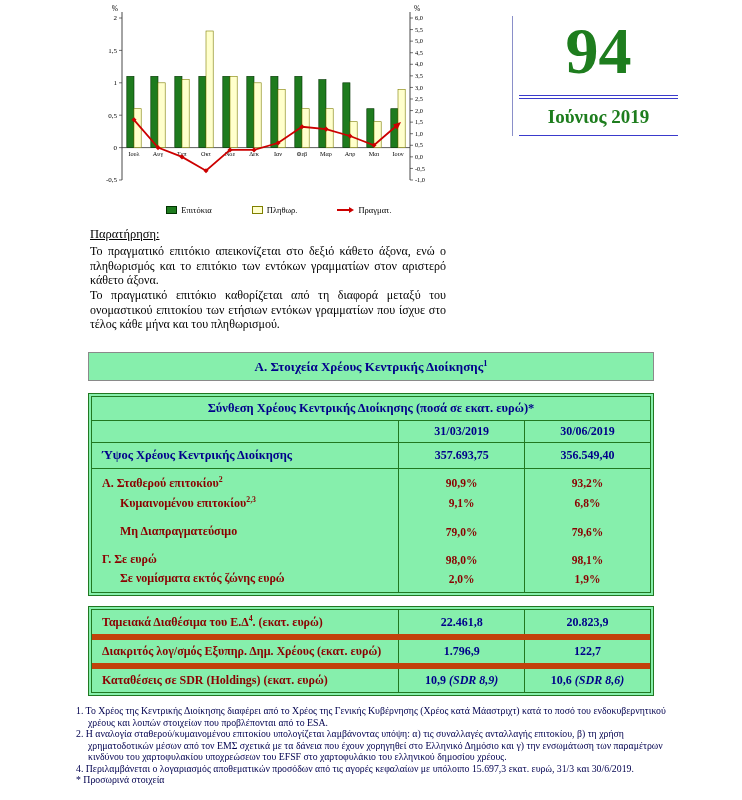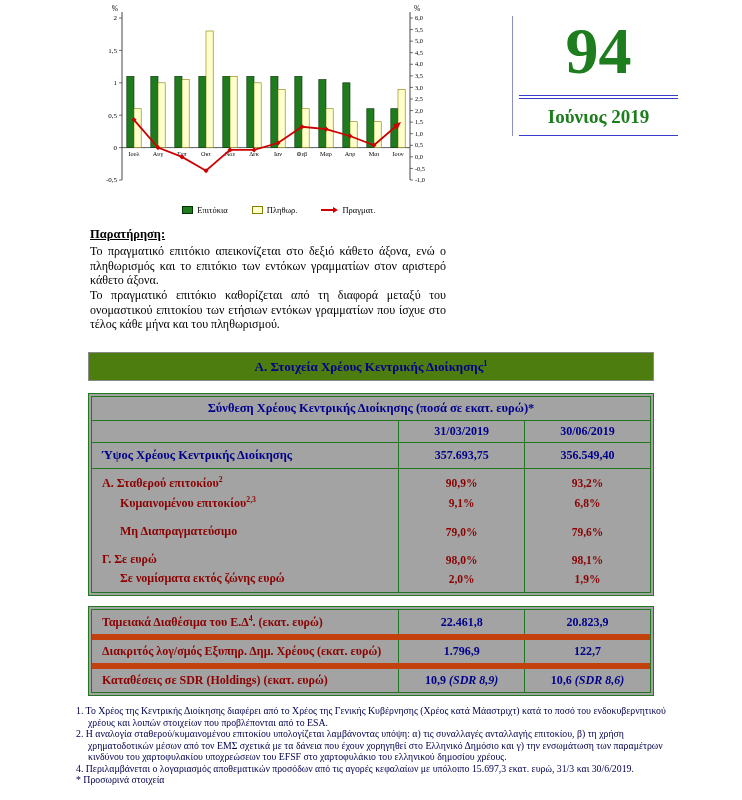--- a/index.html
+++ b/index.html
@@ -7,48 +7,48 @@
   .page {
     position:relative; width:742px; height:800px; overflow:hidden;
     background:#ffffff; font-family:"Liberation Serif", serif; color:#000;
     padding-top:4px;
   }
   
   .top-row { display:flex; align-items:flex-start; padding-left:88px; }
   .chart-block { width:382px; }
   .chart-svg-holder { width:378px; height:200px; }
   .chart-legend {
-    display:flex; justify-content:center; gap:24px; margin-top:1px;
+    display:flex; justify-content:center; gap:40px; margin-top:1px;
     font-size:8.5px; color:#000;
   }
   .legend-item { display:inline-flex; align-items:center; gap:4px; }
   .legend-swatch-rect { width:11px; height:8px; border:1px solid #444; display:inline-block; }
   .legend-arrow { display:inline-flex; align-items:center; }
   .legend-arrow-line { width:12px; height:2px; background:#cc0000; display:inline-block; }
   .legend-arrow-head { width:0; height:0; border-top:3px solid transparent;
     border-bottom:3px solid transparent; border-left:5px solid #cc0000; display:inline-block; }
   .issue-block {
     width:170px; margin-left:42px; margin-top:12px; text-align:center;
     border-left:1px solid #8a8fc9; padding:0 4px 0 6px;
   }
   .issue-number { font-size:66px; font-weight:bold; color:#1e7d1e; line-height:1.05; padding-bottom:10px; }
   .rule-double { height:4px; border-top:1.5px solid #3a3acc; border-bottom:1.5px solid #3a3acc; }
   .issue-date { font-size:19px; font-weight:bold; color:#1e7d1e; padding:7px 0; }
   .rule-single { border-top:1.5px solid #3a3acc; }
   
   .note { width:356px; margin:12px 0 0 90px; }
-  .note-title { font-size:12.5px; font-weight:bold; text-decoration:underline; margin-bottom:2px; }
+  .note-title { font-size:12.5px; font-weight:normal; text-decoration:underline; margin-bottom:2px; }
   .note p { font-size:12px; line-height:1.22; text-align:justify; }
   
   .section-banner {
-    width:566px; margin:20px auto 0; background:#4d7c0f; border:1px solid #8a8a8a;
+    width:566px; margin:20px auto 0; background:#86efac; border:1px solid #8a8a8a;
     text-align:center; font-size:13px; font-weight:bold; color:#00008b; padding:5px 0;
   }
   
-  .double-box { width:566px; margin:12px auto 0; border:4px double #217821; background:#a3a3a3; }
+  .double-box { width:566px; margin:12px auto 0; border:4px double #217821; background:#86efac; }
   table { width:100%; border-collapse:collapse; }
   col.c-label { width:55%; } col.c-v { width:22.5%; }
   td { font-size:12px; vertical-align:middle; }
   .t-title td {
     text-align:center; font-weight:bold; color:#00008b; font-size:12.5px;
     padding:4px 0; border-bottom:1px solid #217821;
   }
   .t-dates td { text-align:center; font-weight:bold; color:#00008b; padding:3px 0; border-bottom:1px solid #217821; }
   .t-debt td { font-weight:bold; color:#00008b; padding:5px 0; border-bottom:1px solid #217821;margin-top:27px; }
   .t-debt td:first-child { padding-left:10px; font-size:12.5px; }

